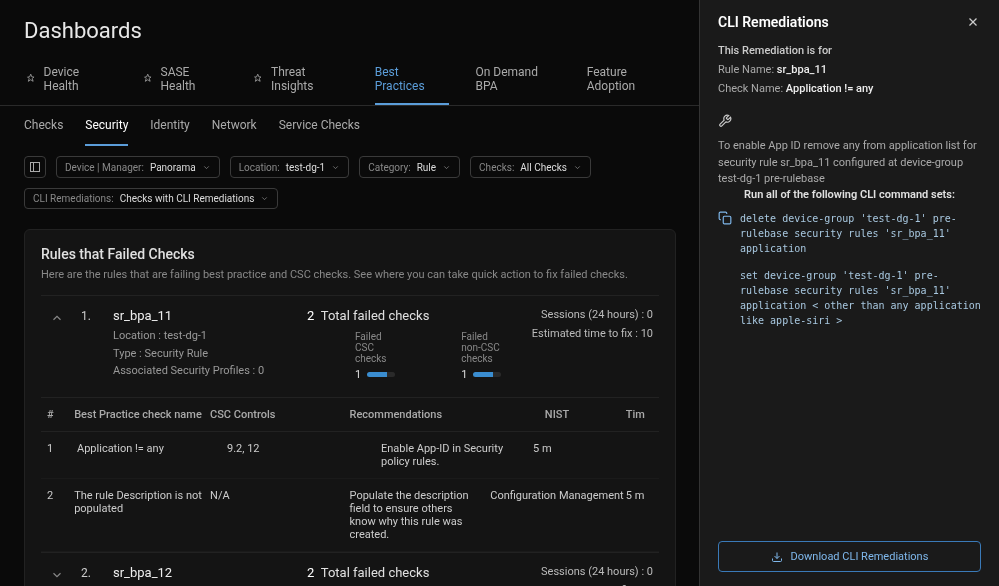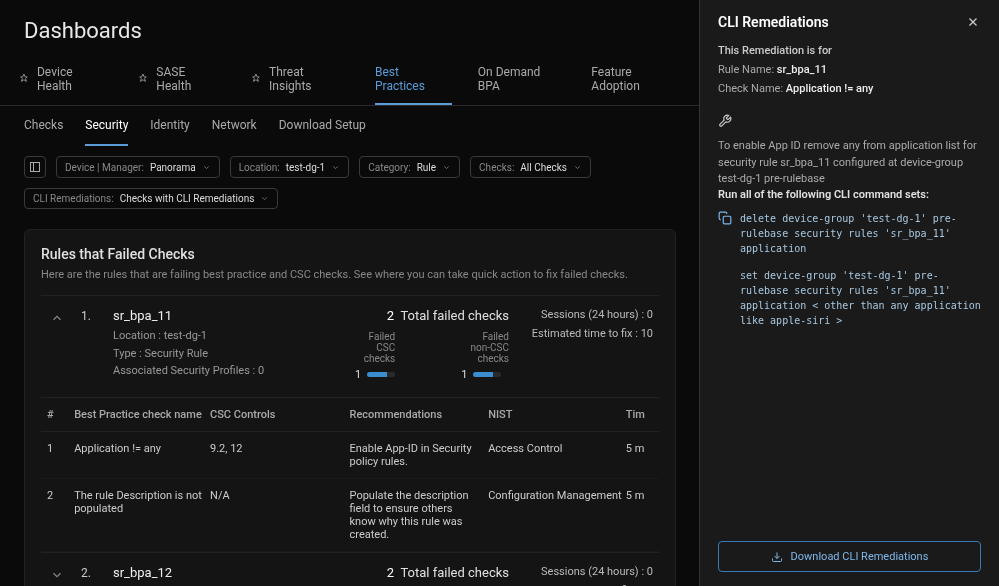--- a/index.html
+++ b/index.html
@@ -20,21 +20,21 @@
     }
     .page-title {
       font-size: 22px;
       font-weight: 400;
       padding: 18px 24px 12px;
       color: #e8e8e8;
     }
     .primary-tabs {
       display: flex;
       gap: 26px;
-      padding: 0 17px;
+      padding: 0 24px;
       border-bottom: 1px solid #2a2a2a;
     }
     .primary-tab {
       display: flex;
       align-items: center;
       gap: 6px;
       padding: 10px 0;
       color: #aaa;
       cursor: pointer;
       font-size: 12px;
@@ -138,21 +138,20 @@
       margin-bottom: 4px;
     }
     .rule-meta {
       font-size: 11px;
       color: #999;
       line-height: 1.6;
     }
     .checks-col {
       flex: 1;
       min-width: 160px;
-      text-align: right;
     }
     .total-failed {
       font-size: 13px; margin-bottom: 8px;
     }
     .total-failed .num { color: #fff; }
     .failed-breakdown {
       display: flex;
       gap: 18px;
     }
     .failed-item {
@@ -196,21 +195,21 @@
       border-bottom: 1px solid #222;
     }
     .table-row {
       border-bottom: 1px solid #1a1a1a;
       color: #ccc;
     }
     .col-num { width: 30px; }
     .col-name { width: 150px; }
     .col-csc { width: 154px; }
     .col-rec { width: 152px; padding-right: 10px; }
-    .col-nist { width: 152px; }
+    .col-nist { width: 152px; text-align: center; }
     .col-time { width: 30px; overflow: hidden; white-space: nowrap;}
     
     .side-panel {
       position: absolute;
       right: 0; top: 0;
       width: 300px;
       height: 100%;
       background: #1a1a1a;
       border-left: 1px solid #333;
       padding: 14px 18px;
@@ -255,20 +254,21 @@
     }
     .side-desc {
       font-size: 11px;
       color: #aaa;
       line-height: 1.5;
     }
     .cli-label {
       font-size: 11px;
       font-weight: 600;
       margin-bottom: 8px;
+      text-align: center;
     }
     .cli-block {
       position: relative;
       font-family: monospace;
       font-size: 10px;
       color: #a8c8e0;
       padding: 2px 0 2px 22px;
       line-height: 1.5;
       word-break: break-word;
       margin-bottom: 8px;
@@ -329,21 +329,21 @@
       </div>
       <div class="primary-tab">
         <span>Feature Adoption</span>
       </div>
     </div>
   <div class="secondary-tabs" id="secondary-tabs">
       <div class="secondary-tab">Checks</div>
       <div class="secondary-tab active">Security</div>
       <div class="secondary-tab">Identity</div>
       <div class="secondary-tab">Network</div>
-      <div class="secondary-tab">Download Setup</div>
+      <div class="secondary-tab">Service Checks</div>
     </div>
 
   <div class="filter-bar">
     <div class="icon-btn-sm">
       <svg width="12" height="12" viewBox="0 0 24 24" fill="none" stroke="#aaa" stroke-width="2">
           <rect x="3" y="3" width="18" height="18"></rect>
           <line x1="9" y1="3" x2="9" y2="21"></line>
         </svg>
     </div>
     <div class="filter-pill">
@@ -429,21 +429,20 @@
         <div class="col-csc">CSC Controls</div>
         <div class="col-rec">Recommendations</div>
         <div class="col-nist">NIST</div>
         <div class="col-time">Tim</div>
       </div>
     <div class="table-row">
         <div class="col-num">1</div>
         <div class="col-name">Application != any</div>
         <div class="col-csc">9.2, 12</div>
         <div class="col-rec">Enable App-ID in Security policy rules.</div>
-        <div class="col-nist">Access Control</div>
         <div class="col-time">5 m</div>
       </div>
           <div class="table-row">
         <div class="col-num">2</div>
         <div class="col-name">The rule Description is not populated</div>
         <div class="col-csc">N/A</div>
         <div class="col-rec">Populate the description field to ensure others know why this rule was created.</div>
         <div class="col-nist">Configuration Management</div>
         <div class="col-time">5 m</div>
       </div>

